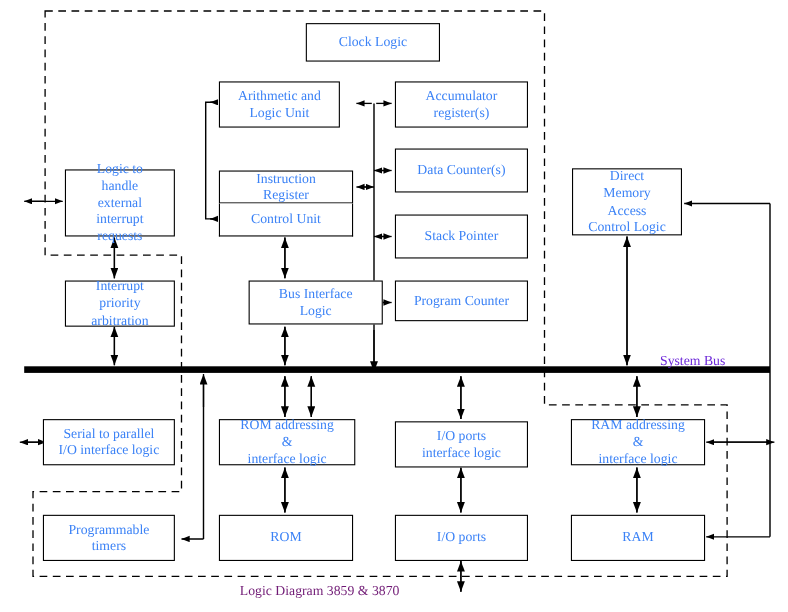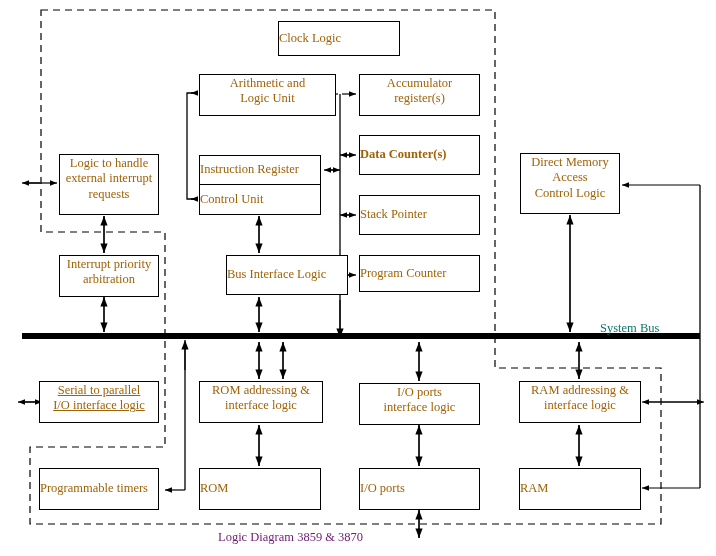--- a/index.html
+++ b/index.html
@@ -23,33 +23,34 @@
     height: 556px;
     pointer-events: none;
   }
   .box {
     position: absolute;
     box-sizing: border-box;
     border: 1px solid #000000;
     background: #ffffff;
     display: flex;
     align-items: center;
+    justify-content: center;
     text-align: center;
     line-height: 1.22;
     font-size: 12.5px;
-    color: #a16207;
-    padding: 1px 0;
+    color: #3b82f6;
+    padding: 1px 13px;
   }
   .box.split-top {
     border-bottom: 1px solid #000000;
   }
   .label {
     position: absolute;
     font-size: 12.5px;
-    color: #0f766e;
+    color: #6d28d9;
     white-space: nowrap;
   }
   .caption {
     position: absolute;
     font-size: 12.5px;
     color: #701a75;
     white-space: nowrap;
   }
   .busbar {
     position: absolute;
@@ -158,31 +159,31 @@
     </g>
   </svg>
 
   <div class="busbar" style="left:22px; top:333px; width:678px; height:6px;"></div>
   <div class="label" style="left:600px; top:321px;">System Bus</div>
 
   <div class="box" style="left:278px; top:21px; width:122px; height:35px;">
     <span>Clock Logic</span>
   </div>
 
-  <div class="box" style="left:199px; top:74px; width:137px; height:42px; flex-direction:column;">
+  <div class="box" style="left:199px; top:74px; width:110px; height:42px; flex-direction:column;">
     <span>Arithmetic and</span>
     <span>Logic Unit</span>
   </div>
 
   <div class="box" style="left:359px; top:74px; width:121px; height:42px; flex-direction:column;">
     <span>Accumulator</span>
     <span>register(s)</span>
   </div>
 
-  <div class="box" style="left:359px; top:135px; width:121px; height:40px;font-weight:bold;">
+  <div class="box" style="left:359px; top:135px; width:121px; height:40px;">
     <span>Data Counter(s)</span>
   </div>
 
   <div class="box" style="left:359px; top:195px; width:121px; height:40px;">
     <span>Stack Pointer</span>
   </div>
 
   <div class="box" style="left:359px; top:255px; width:121px; height:37px;">
     <span>Program Counter</span>
   </div>
@@ -209,21 +210,21 @@
     <span>Interrupt priority</span>
     <span>arbitration</span>
   </div>
 
   <div class="box" style="left:520px; top:153px; width:100px; height:61px; flex-direction:column;">
     <span>Direct Memory</span>
     <span>Access</span>
     <span>Control Logic</span>
   </div>
 
-  <div class="box" style="left:39px; top:381px; width:120px; height:42px; flex-direction:column;text-decoration:underline;">
+  <div class="box" style="left:39px; top:381px; width:120px; height:42px; flex-direction:column;">
     <span>Serial to parallel</span>
     <span>I/O interface logic</span>
   </div>
 
   <div class="box" style="left:199px; top:381px; width:124px; height:42px; flex-direction:column;">
     <span>ROM addressing &amp;</span>
     <span>interface logic</span>
   </div>
 
   <div class="box" style="left:359px; top:383px; width:121px; height:42px; flex-direction:column;">

